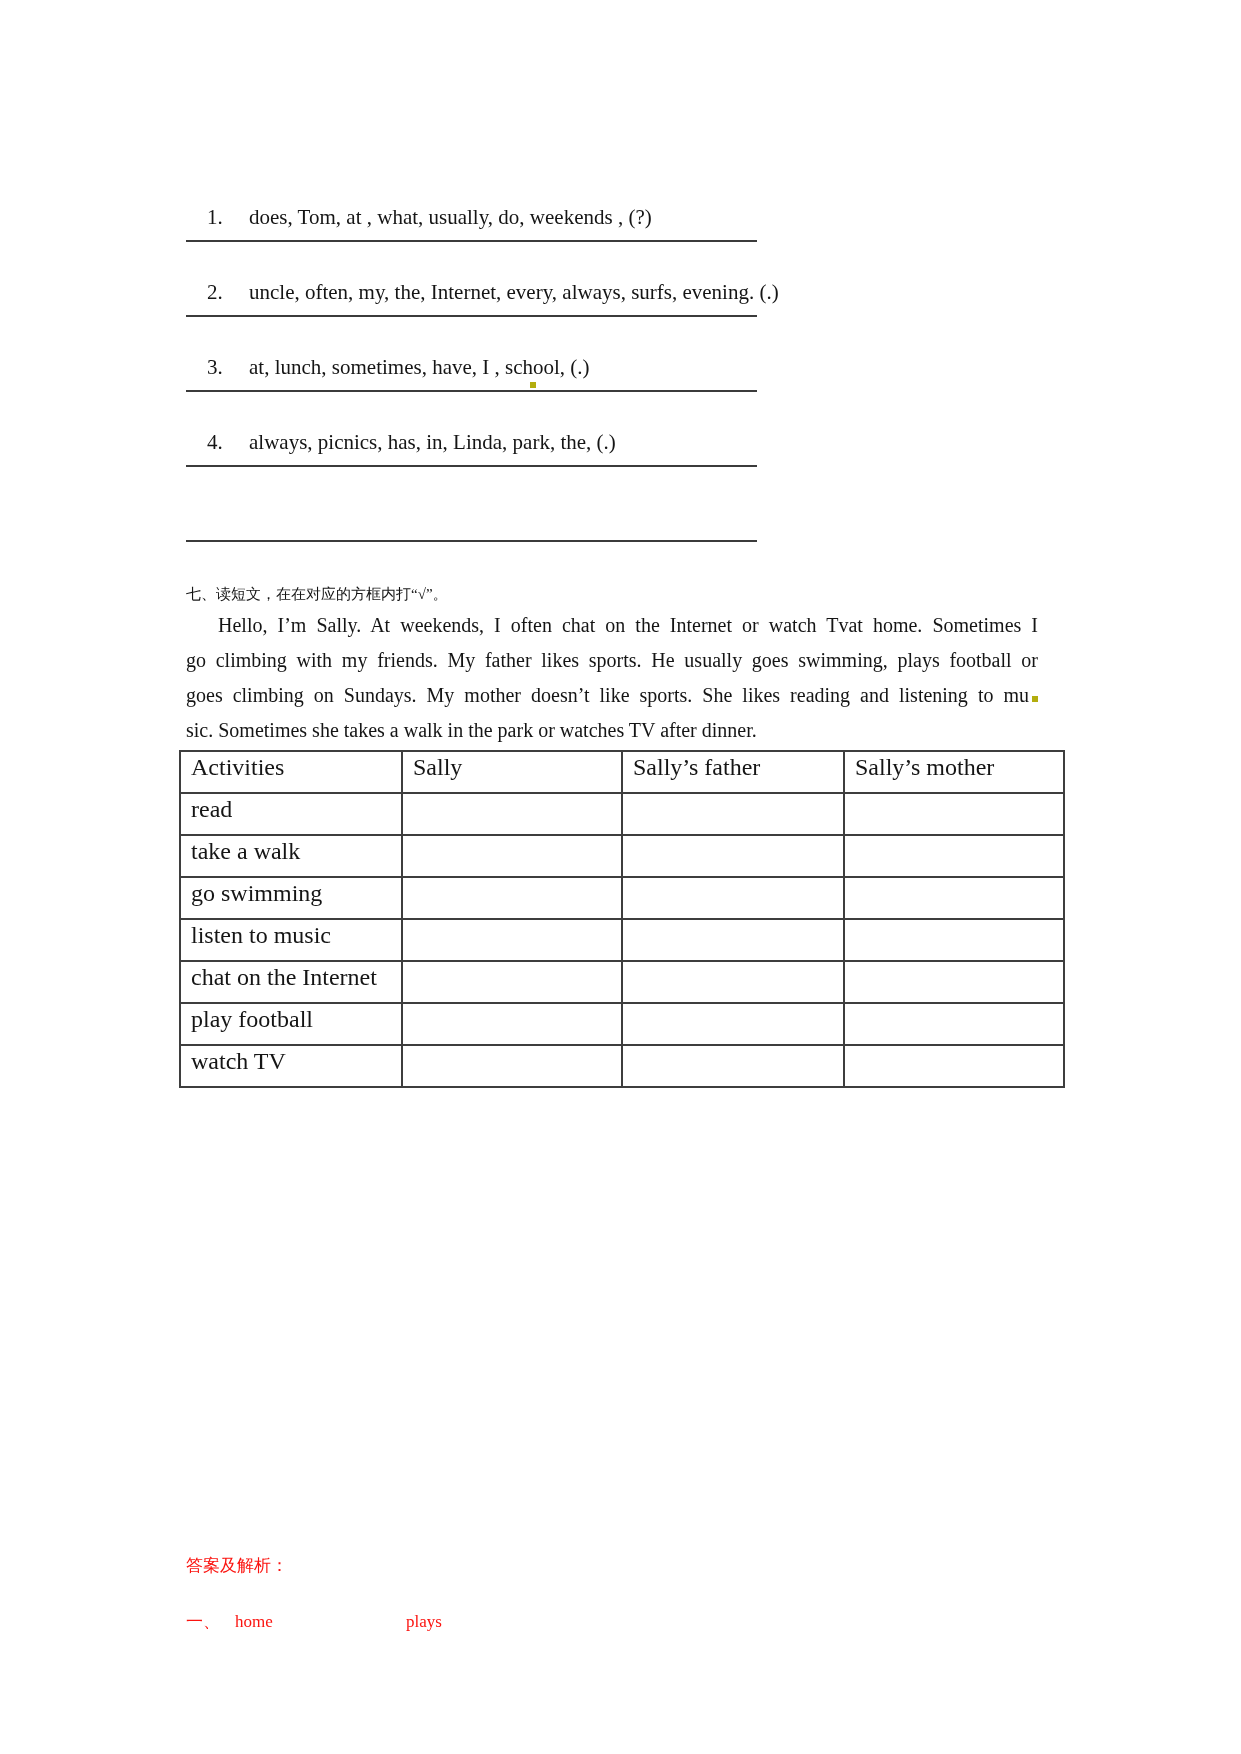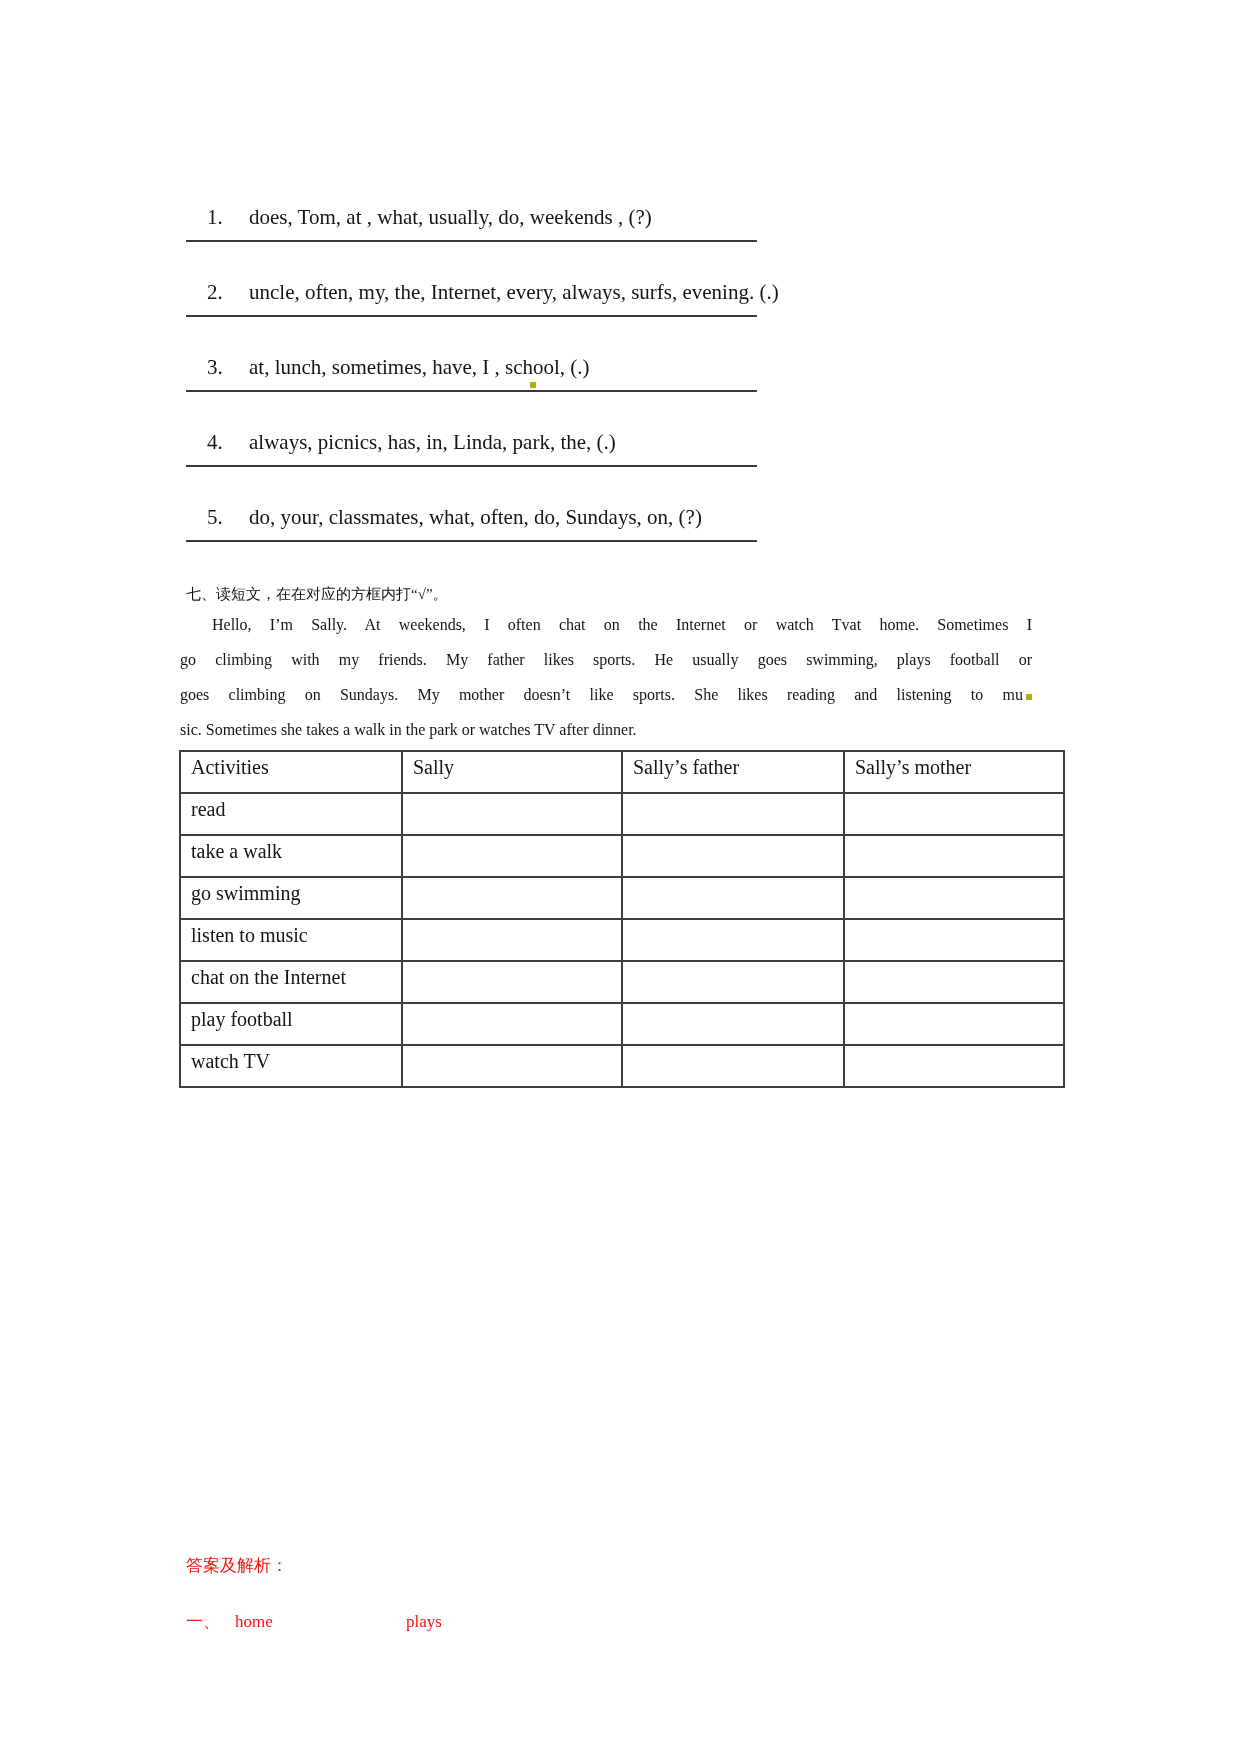--- a/index.html
+++ b/index.html
@@ -30,23 +30,23 @@
   }
   .sec-heading{
     position:absolute;
     left:186px;
     font-size:15px;
     line-height:28px;
     text-align:right;
   }
   .pline{
     position:absolute;
-    left:180px;
+    left:186px;
     width:852px;
-    font-size:16px;
+    font-size:20px;
     line-height:26px;
     text-align:justify;
     text-align-last:justify;
     overflow:hidden;
     white-space:nowrap;
   }
   .pline.first{padding-left:32px;width:820px;}
   .pline.last{text-align:left;text-align-last:left;}
   .ydot{
     position:absolute;
@@ -65,21 +65,21 @@
     top:722px;
     width:884px;
     border-collapse:collapse;
     table-layout:fixed;
   }
   table.act td{
     border:2px solid #3e3e3e;
     height:37px;
     vertical-align:top;
     padding:3px 4px 0 10px;
-    font-size:20px;
+    font-size:24px;
     line-height:25px;
     background:#ffffff;
   }
   table.act td.hdr-low{}
   .ans{
     position:absolute;
     font-size:17px;
     line-height:27px;
     color:#fb1410;
   }
@@ -103,23 +103,20 @@
     <span class="num">3.</span><span>at, lunch, sometimes, have, I , school, (.)</span>
   </div>
   <div class="blank" style="top:362px"></div>
   <div class="ydot" style="left:530px;top:354px"></div>
 
   <div class="item" style="top:375px">
     <span class="num">4.</span><span>always, picnics, has, in, Linda, park, the, (.)</span>
   </div>
   <div class="blank" style="top:437px"></div>
 
-  <div class="item" style="top:450px">
-    <span class="num">5.</span><span>do, your, classmates, what, often, do, Sundays, on, (?)</span>
-  </div>
   <div class="blank" style="top:512px"></div>
 
   <div class="sec-heading" style="top:552px">七、读短文，在在对应的方框内打“√”。</div>
 
   <div class="pline first" style="top:584px">Hello, I’m Sally. At weekends, I often chat on the Internet or watch Tvat home. Sometimes I</div>
   <div class="pline" style="top:619px">go climbing with my friends. My father likes sports. He usually goes swimming, plays football or</div>
   <div class="pline" style="top:654px"><span>goes climbing on Sundays. My mother doesn’t like sports. She likes reading and listening to mu</span><span class="ydot-inline"></span></div>
   <div class="pline last" style="top:689px">sic. Sometimes she takes a walk in the park or watches TV after dinner.</div>
 
   <table class="act">

